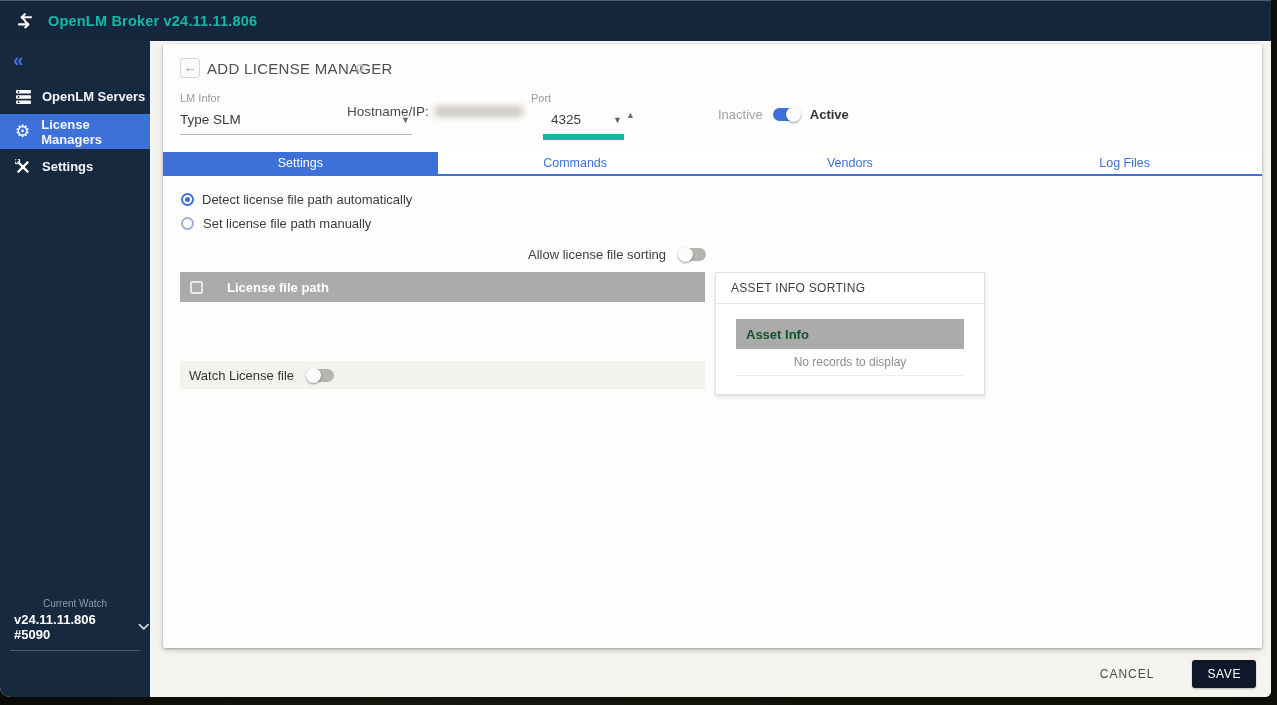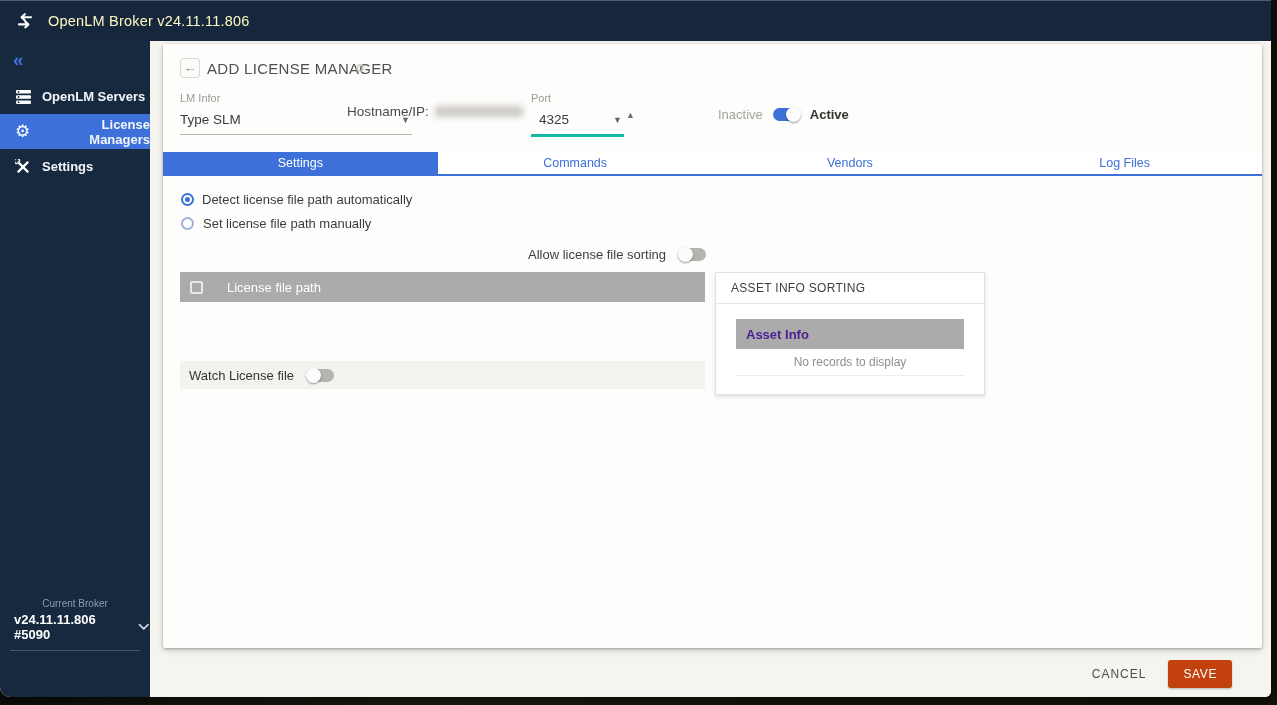--- a/index.html
+++ b/index.html
@@ -10,28 +10,28 @@
   
   .app { position:absolute; left:0; top:0; width:1271px; height:697px;
     border-radius:0 0 6px 10px; overflow:hidden; background:#f5f4ef;
     box-shadow:0 2px 10px rgba(0,0,0,.5); }
 
   
   .topbar { position:absolute; left:0; top:0; width:100%; height:41px;
     background:#16273d; border-top:1px solid rgba(255,255,255,.25);
     display:flex; align-items:center; padding-left:14px; }
   .logo { width:22px; height:22px; margin-right:12px; display:flex; align-items:center; justify-content:center; }
-  .topbar-title { color:#fef9c3; font-size:14.5px; font-weight:400; letter-spacing:.2px; }
+  .topbar-title { color:#14b8a6; font-size:14.5px; font-weight:700; letter-spacing:.2px; }
 
   
   .sidebar { position:absolute; left:0; top:41px; width:150px; height:656px;
     background:#17293f; }
   .collapse-row { height:36px; display:flex; align-items:center; padding-left:13px; }
   .collapse-glyph { color:#3f73d9; font-size:19px; font-weight:700; line-height:1; }
-  .nav { margin-top:2px;text-align:right; }
+  .nav { margin-top:2px; }
   .nav-item { height:35px; display:flex; align-items:center; padding-left:13px; cursor:pointer; }
   .nav-item.active { background:#3d70d8; }
   .nav-icon { width:20px; height:18px; margin-right:9px; display:flex; align-items:center; justify-content:center; color:#fff; }
   .nav-label { color:#f2f5f9; font-size:13px; font-weight:700; }
   .gear-glyph { color:#fff; font-size:17px; line-height:1; }
   .broker { position:absolute; left:0; bottom:46px; width:150px; text-align:left; }
   .broker-label { color:#8e9cae; font-size:10px; text-align:center; margin-bottom:3px; }
   .broker-value-row { display:flex; align-items:center; justify-content:center; gap:8px;padding-left:14px; }
   .broker-value { color:#ffffff; font-size:13px; font-weight:600; }
   .broker-hr { margin:8px 10px 0 10px; border:none; border-top:1px solid #46566c; }
@@ -56,21 +56,21 @@
   .lm-type .value-row { display:flex; align-items:center; justify-content:space-between;
     border-bottom:1px solid #b9b9b4; padding:5px 2px 7px 0; margin-top:3px; }
   .field-value { font-size:13.5px; color:#3c3c3a; }
   .caret-down { font-size:9px; color:#666; }
   .hostname-row { position:absolute; left:184px; top:60px; display:flex; align-items:center; }
   .hostname-label { font-size:13.5px; color:#4a4a48; }
   .hostname-blur { width:88px; height:11px; margin-left:6px; background:#bdb9b1;
     border-radius:2px; filter:blur(3px); opacity:.75; }
   .port { position:absolute; left:368px; top:48px; width:93px; }
   .port .value-row { display:flex; align-items:center; justify-content:space-between;
-    border-bottom:3px solid #14b8a6; padding:5px 2px 7px 8px; margin-top:3px; }
+    border-bottom:6px solid #14b8a6; padding:5px 2px 7px 8px; margin-top:3px;margin-left:12px; }
   .port-up { position:absolute; left:463px; top:66px; font-size:9px; color:#6f6f6c; cursor:pointer; }
   .status-row { position:absolute; left:555px; top:63px; display:flex; align-items:center; gap:10px; }
   .lbl-inactive { font-size:13px; color:#a2a29e; }
   .lbl-active { font-size:13px; color:#33332f; font-weight:600; }
 
   
   .toggle { position:relative; width:27px; height:13px; border-radius:7px; cursor:pointer; }
   .toggle .knob { position:absolute; top:-1px; width:15px; height:15px; border-radius:50%;
     background:#fcfcfc; box-shadow:0 1px 2px rgba(0,0,0,.4); }
   .toggle.on { background:#3d70d8; }
@@ -97,50 +97,50 @@
   
   .allow-row { position:absolute; left:0; top:203px; width:543px; display:flex;
     justify-content:flex-end; align-items:center; gap:13px; padding-right:0; }
   .allow-label { font-size:13px; color:#3f3f3d; }
 
   
   .lic-table { position:absolute; left:17px; top:228px; width:525px; }
   .lic-head { height:30px; background:#ababab; display:flex; align-items:center; }
   .lic-head .cb { margin-left:10px; width:13px; height:13px; border:2px solid #e8e8e8;
     border-radius:2px; background:transparent; cursor:pointer; }
-  .lic-head-label { margin-left:24px; color:#ffffff; font-size:13px; font-weight:400; }
+  .lic-head-label { margin-left:24px; color:#ffffff; font-size:13px; font-weight:700; }
   .lic-row { height:30px; background:#ffffff; display:flex; align-items:center;
     border-bottom:1px solid #e3e3e0; }
   .lic-row .cb { margin-left:10px; width:13px; height:13px; border:2px solid #d2d2cf;
     border-radius:2px; background:#fff; cursor:pointer; }
   .lic-path { margin-left:24px; color:#9c9c98; font-size:12px; }
 
   
   .asset-panel { position:absolute; left:552px; top:228px; width:270px; height:123px;
     background:#ffffff; border:1px solid #e0e0dc;
     box-shadow:0 2px 4px rgba(0,0,0,.12); }
   .asset-title { padding:8px 0 8px 15px; font-size:12px; color:#3e3e3c; letter-spacing:.3px;
     border-bottom:1px solid #e6e6e2; }
   .asset-table { margin:15px 20px 0 20px; }
   .asset-head { height:30px; background:#ababab; display:flex; align-items:center; }
-  .asset-head-label { margin-left:10px; color:#4c1d95; font-size:13px; font-weight:600; }
+  .asset-head-label { margin-left:10px; color:#14532d; font-size:13px; font-weight:600; }
   .asset-empty { height:27px; display:flex; align-items:center; justify-content:center;
     font-size:12px; color:#8e8e8a; border-bottom:1px solid #ececе8; border-bottom:1px solid #ecece8; }
 
   
   .watch-row { position:absolute; left:17px; top:317px; width:525px; height:28px;
     background:#f3f3ee; display:flex; align-items:center; }
   .watch-label { margin-left:9px; font-size:13px; color:#35352f; }
   .watch-row .toggle { margin-left:13px; }
 
   
-  .footer { position:absolute; right:39px; bottom:9px; display:flex; align-items:center; gap:22px; }
+  .footer { position:absolute; right:15px; bottom:9px; display:flex; align-items:center; gap:38px; }
   .cancel-btn { font-size:12px; color:#4c4c4a; letter-spacing:1px; cursor:pointer; background:none; border:none;
     font-family:inherit; }
-  .save-btn { background:#c2410c; color:#fff; font-size:12px; letter-spacing:.6px;
+  .save-btn { background:#0f172a; color:#fff; font-size:12px; letter-spacing:.6px;
     border:none; border-radius:3px; padding:7px 15px; cursor:pointer;
     box-shadow:0 1px 2px rgba(0,0,0,.25); font-family:inherit; }
 </style>
 </head>
 <body>
 
 <div class="app">
 
   <div class="topbar">
     <span class="logo">
@@ -184,21 +184,21 @@
             <path d="M3.4 12.6 L12.6 3.4" stroke="#fff" stroke-width="2.2" stroke-linecap="round"></path>
             <path d="M3.4 3.4 L12.6 12.6" stroke="#fff" stroke-width="2.2" stroke-linecap="round"></path>
             <path d="M2 4.6 A2.6 2.6 0 1 1 4.6 2" stroke="#fff" stroke-width="1.4" fill="none" stroke-linecap="round"></path>
           </svg>
         </span>
         <span class="nav-label">Settings</span>
       </div>
     </div>
 
     <div class="broker">
-      <div class="broker-label">Current Broker</div>
+      <div class="broker-label">Current Watch</div>
       <div class="broker-value-row">
         <span class="broker-value">v24.11.11.806 #5090</span>
         <svg width="12" height="8" viewBox="0 0 12 8">
           <path d="M1.5 1.5 L6 6 L10.5 1.5" stroke="#cdd5df" stroke-width="1.8" fill="none" stroke-linecap="round" stroke-linejoin="round"></path>
         </svg>
       </div>
       <hr class="broker-hr">
     </div>
   </div>
 

